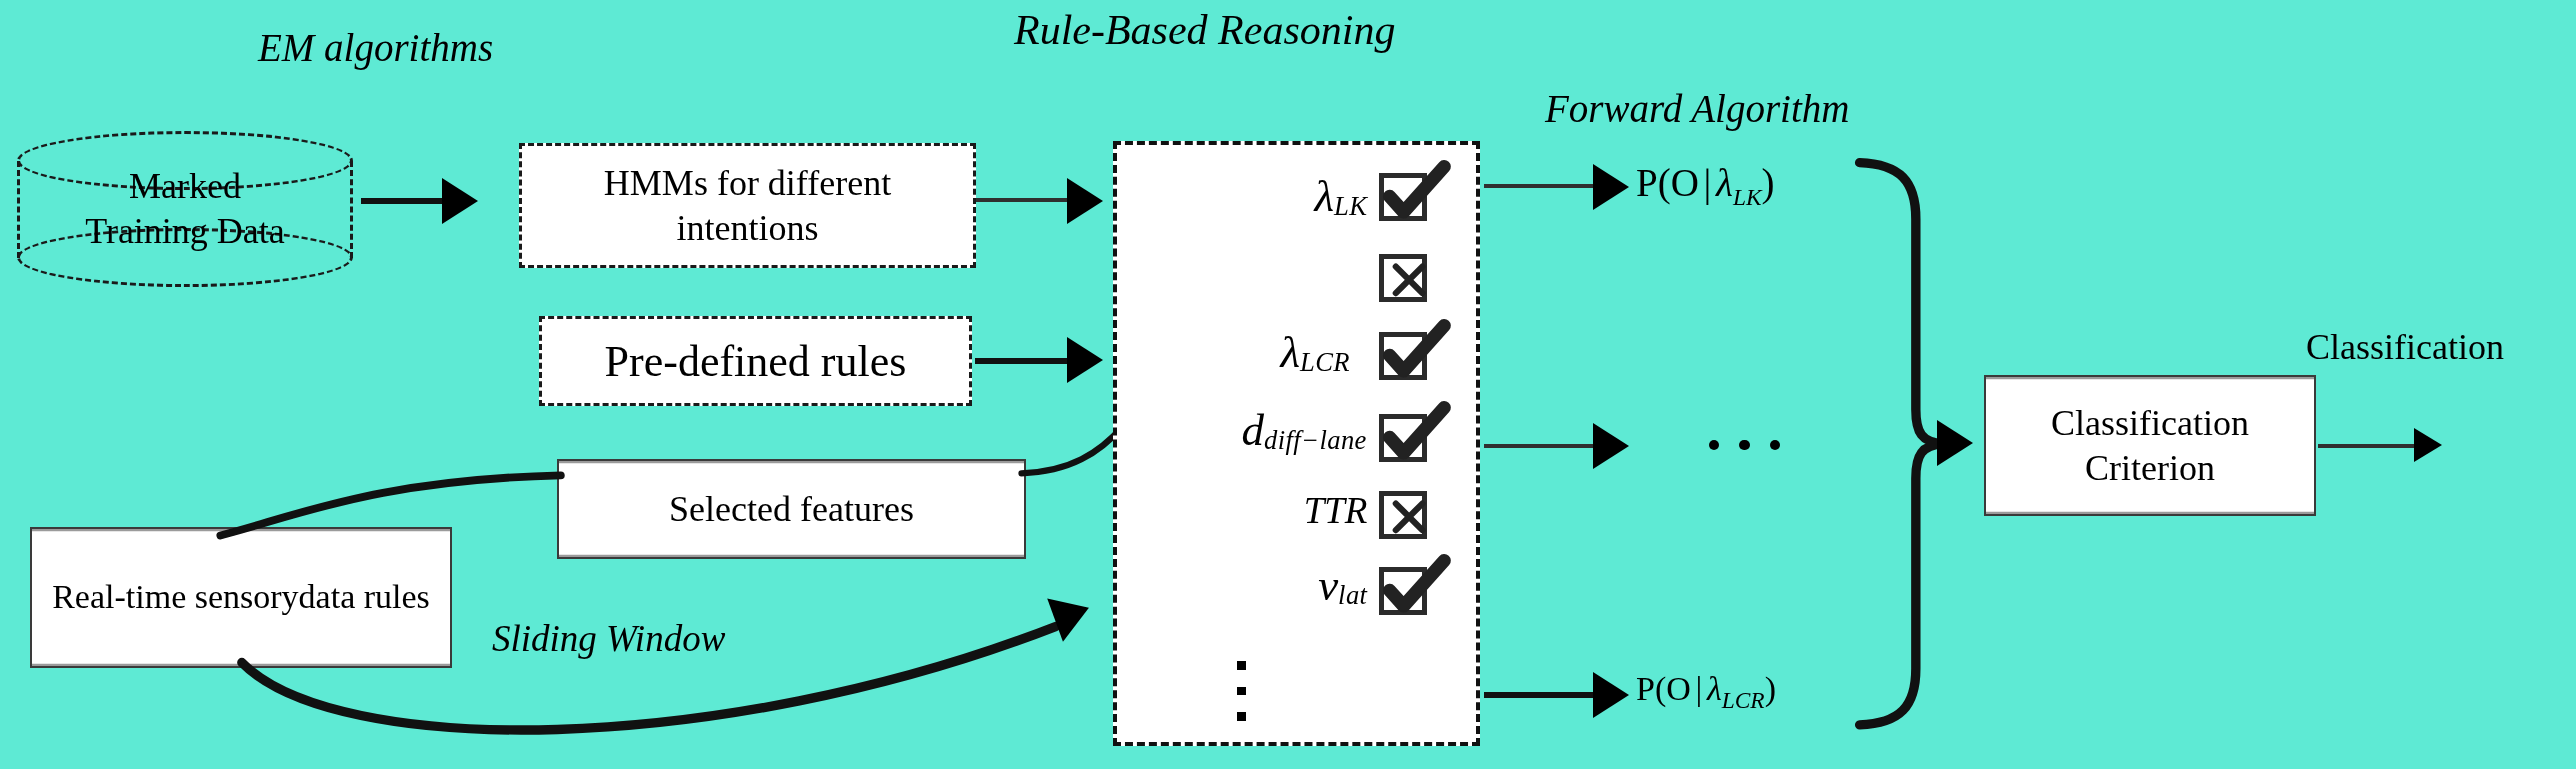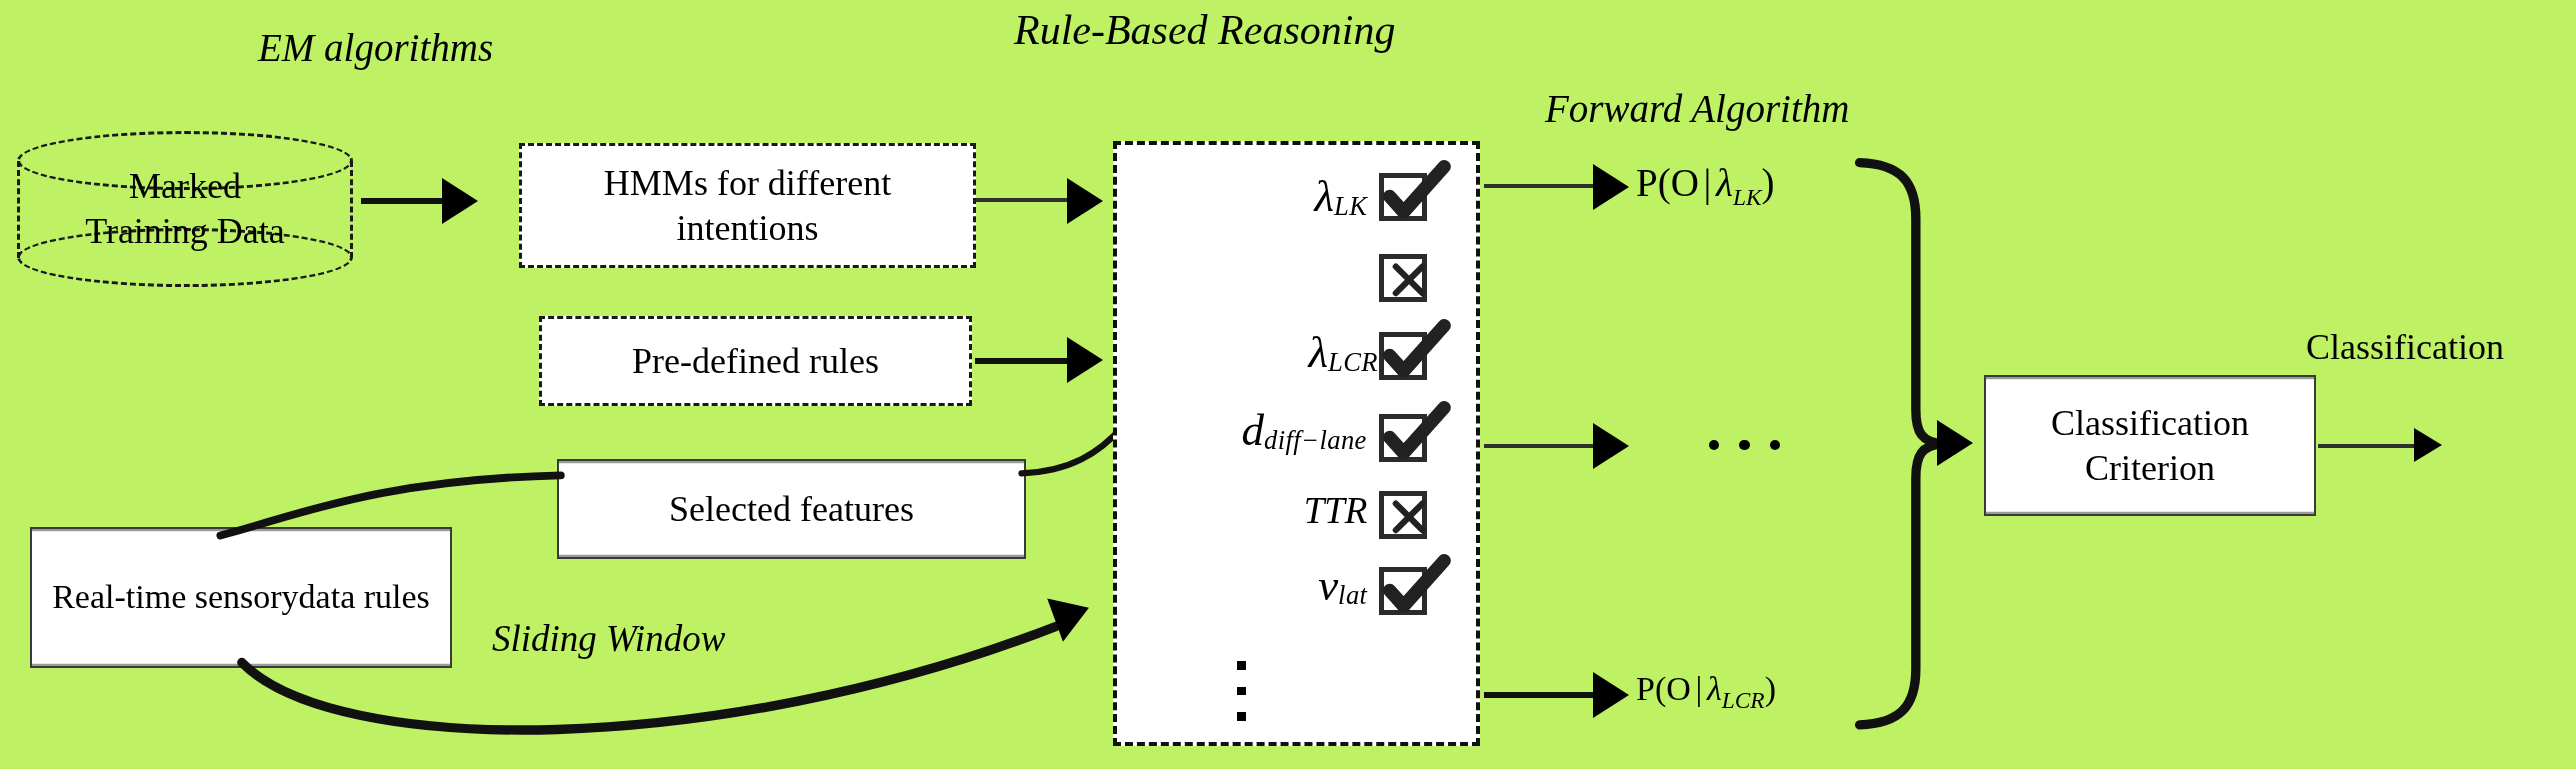--- a/index.html
+++ b/index.html
@@ -6,21 +6,21 @@
   html,body{margin:0;padding:0;background:#ffffff;}
   body{
     font-family:"Liberation Serif", "DejaVu Serif", serif;
     color:#000;
     -webkit-font-smoothing:antialiased;
   }
   #stage{
     position:relative;
     width:2576px;
     height:769px;
-    background:#bef264;
+    background:#5eead4;
     overflow:hidden;
   }
   .abs{position:absolute;}
   
   .ital{
     font-style:italic;
     font-weight:400;
     white-space:nowrap;
   }
   .plain{white-space:nowrap;}
@@ -179,21 +179,21 @@
   <div class="tri" style="left:442px;top:178px;"></div>
 
   <div class="abs dbox ctr" style="left:519px;top:143px;width:457px;height:125px;flex-direction:column;font-size:36px;">
     <div>HMMs for different</div>
     <div>intentions</div>
   </div>
 
   <div class="shaft-thin" style="left:976px;top:198px;width:95px;"></div>
   <div class="tri" style="left:1067px;top:178px;"></div>
 
-  <div class="abs dbox ctr" style="left:539px;top:316px;width:433px;height:90px;font-size:36px;">
+  <div class="abs dbox ctr" style="left:539px;top:316px;width:433px;height:90px;font-size:44px;">
     <span>Pre-defined rules</span>
   </div>
 
   <div class="shaft" style="left:975px;top:358px;width:98px;"></div>
   <div class="tri" style="left:1067px;top:337px;"></div>
 
   <div class="abs sbox ctr" style="left:557px;top:459px;width:469px;height:100px;font-size:36px;">
     <span>Selected features</span>
   </div>
 
@@ -213,21 +213,21 @@
   <svg class="abs" style="left:234px;top:656px;width:859px;height:102px;overflow:visible;" viewBox="0 0 1100 130" width="859" height="102">
     <path d="M 10 8 C 130 130, 620 130, 1052 -38" fill="none" stroke="#111" stroke-width="12" stroke-linecap="round"></path>
   </svg>
   <div class="tri" style="left:1054px;top:591px;transform:rotate(-20deg);"></div>
 
   <div class="abs panel" style="left:1113px;top:141px;width:367px;height:605px;">
 
     <div class="mrow" style="left:23.4px;top:25px;width:227px;">
       <span class="base">λ</span><sub>LK</sub>
     </div>
-    <div class="mrow" style="left:34px;top:181px;width:227px;">
+    <div class="mrow" style="left:6px;top:181px;width:227px;">
       <span class="base">λ</span><sub>LCR</sub>
     </div>
     <div class="mrow" style="left:7.8px;top:259px;width:242px;">
       <span class="base">d</span><sub>diff−lane</sub>
     </div>
     <div class="mrow" style="left:23.4px;top:344px;width:227px;font-size:37px;">
       <span class="base" style="font-size:37px;">TTR</span>
     </div>
     <div class="mrow" style="left:23.4px;top:414px;width:227px;">
       <span class="base">v</span><sub>lat</sub>

